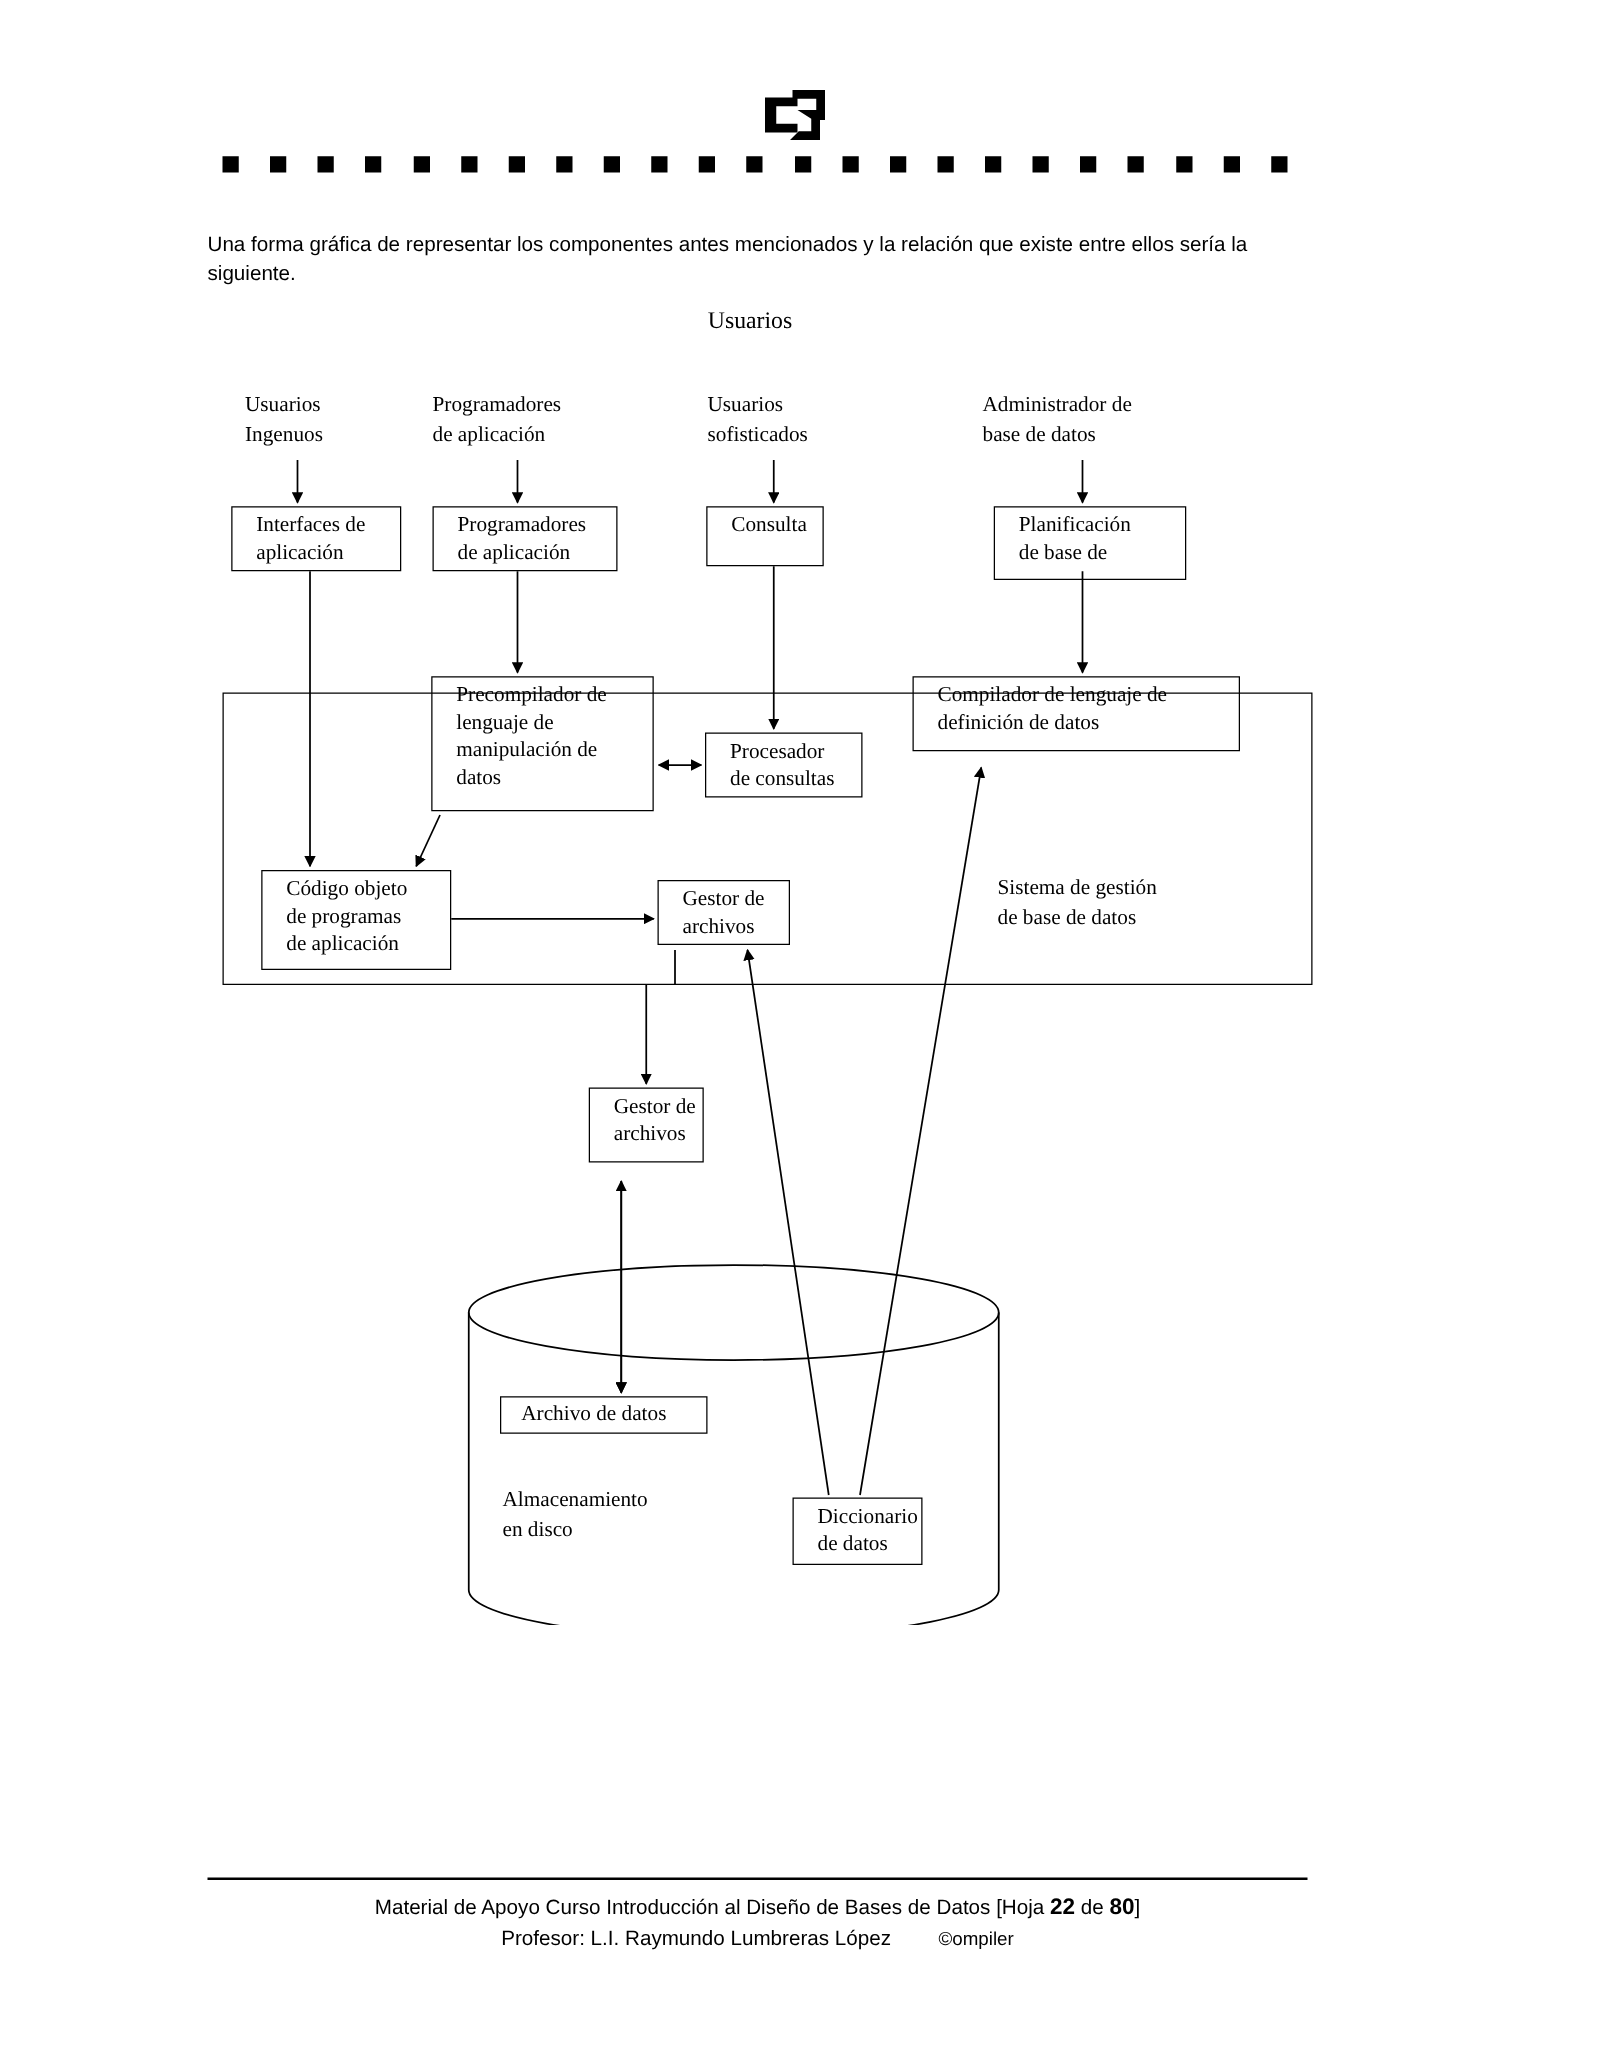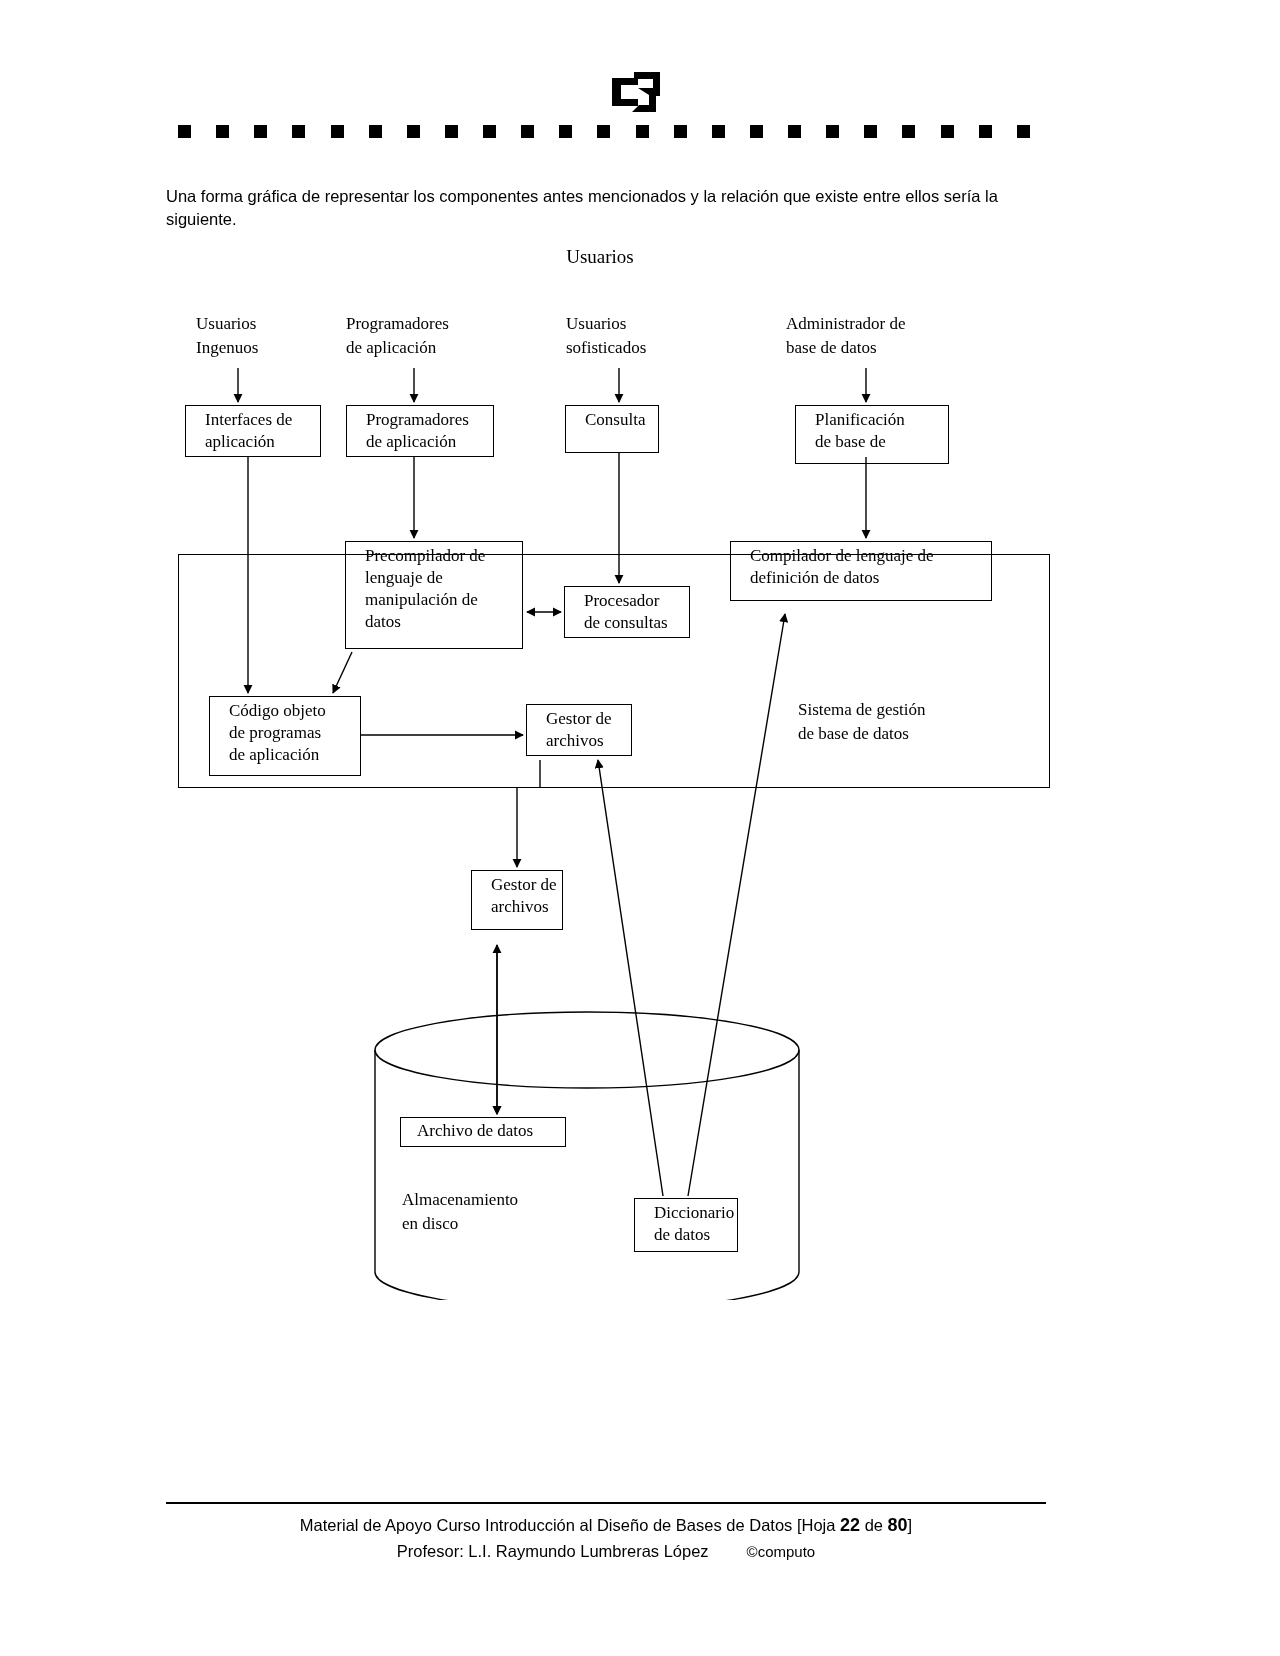--- a/index.html
+++ b/index.html
@@ -300,14 +300,14 @@
 
     <line x1="517" y1="788" x2="517" y2="867" stroke="#000" stroke-width="1.4" marker-end="url(#ah)"></line>
 
     <line x1="540" y1="760" x2="540" y2="788" stroke="#000" stroke-width="1.4"></line>
   </svg>
 </div>
 
 <div id="footer-rule"></div>
 <div id="footer">
   <div><span>Material de Apoyo Curso Introducción al Diseño de Bases de Datos [Hoja </span><span class="f-bold">22</span><span> de </span><span class="f-bold">80</span><span>]</span></div>
-  <div id="footer-line2"><span>Profesor: L.I. Raymundo Lumbreras López</span><span id="copyright">©computo</span></div>
+  <div id="footer-line2"><span>Profesor: L.I. Raymundo Lumbreras López</span><span id="copyright">©ompiler</span></div>
 </div>
 
 </body></html>

